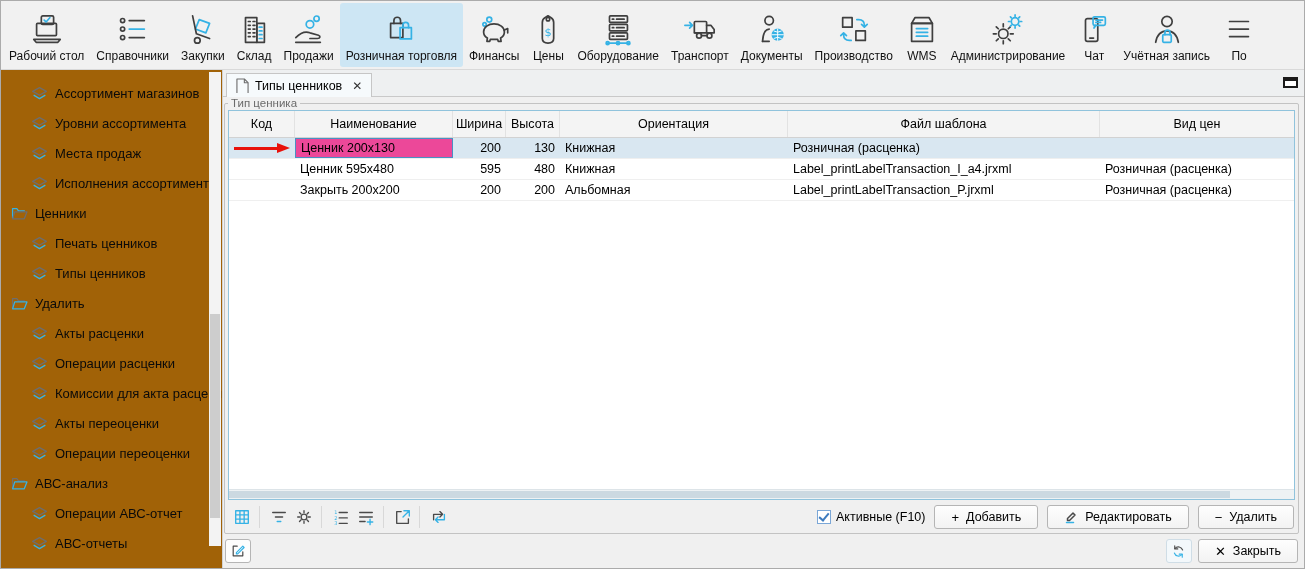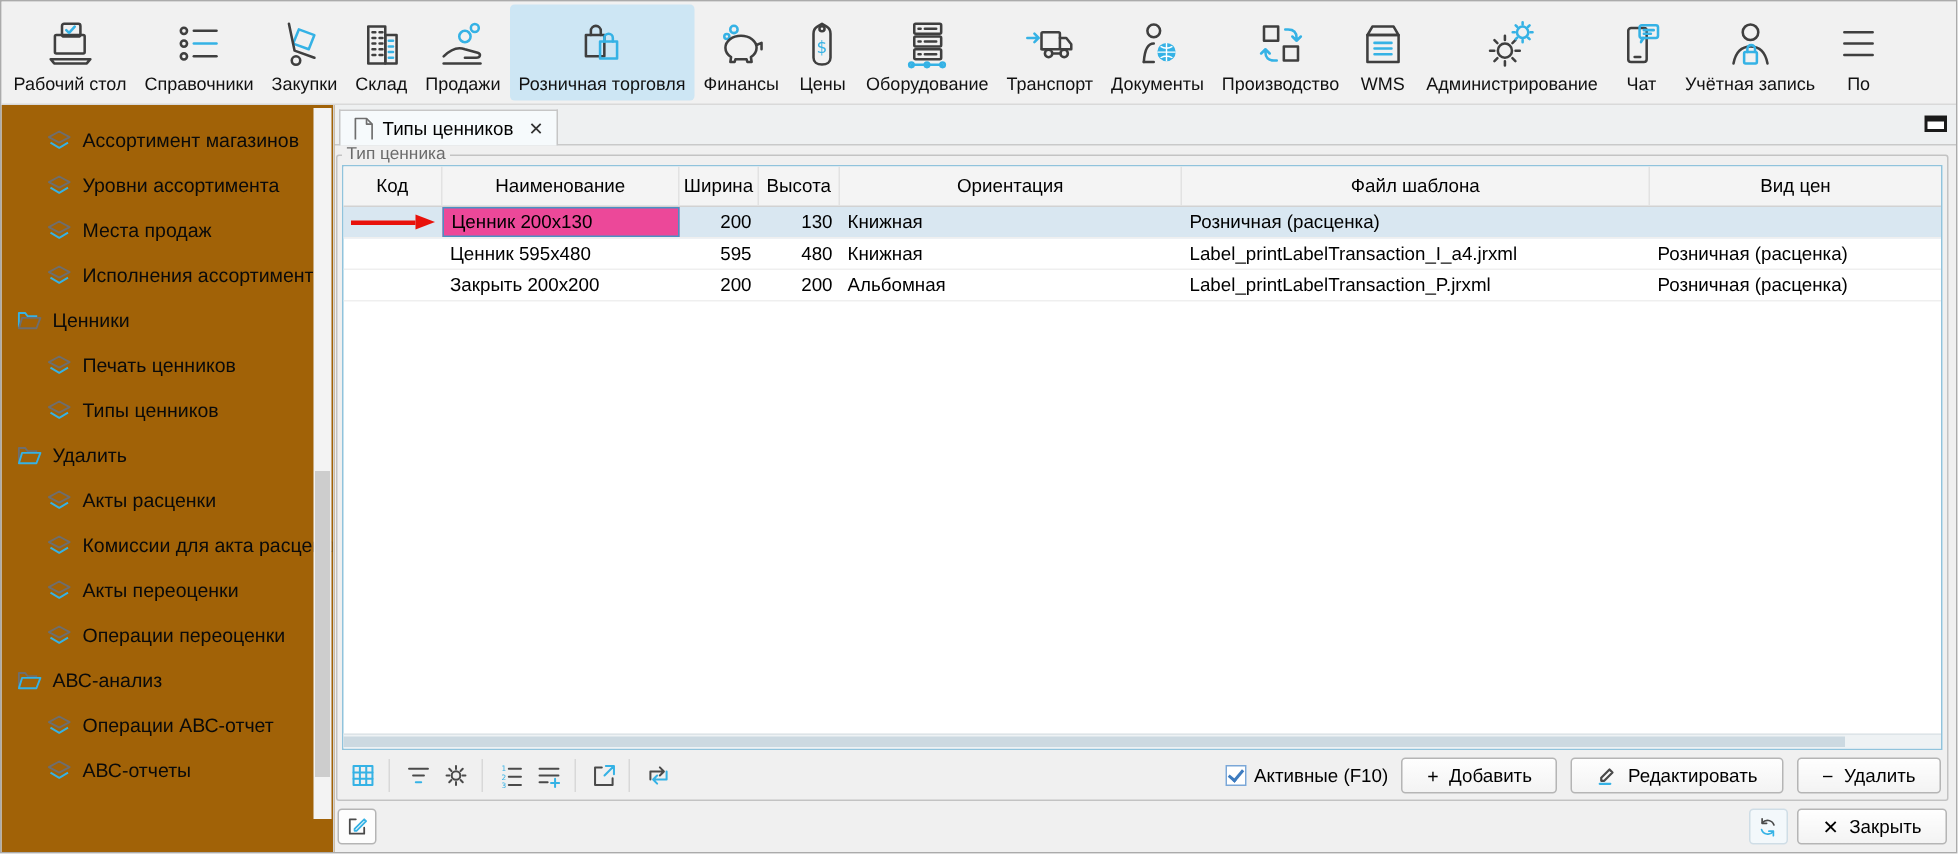--- a/index.html
+++ b/index.html
@@ -401,20 +401,29 @@
           <div class="nav-item">
             <span class="nav-icon">
               <svg viewBox="0 0 16 16">
                 <path d="M1.5 6L8 2.5 14.5 6 8 9.5z" class="s2"></path>
                 <path d="M2.5 9.5L8 12.8 13.5 9.5" class="b2"></path>
               </svg>
             </span>
             <span>Акты расценки</span>
           </div>
 
+          <div class="nav-item">
+            <span class="nav-icon">
+              <svg viewBox="0 0 16 16">
+                <path d="M1.5 6L8 2.5 14.5 6 8 9.5z" class="s2"></path>
+                <path d="M2.5 9.5L8 12.8 13.5 9.5" class="b2"></path>
+              </svg>
+            </span>
+            <span>Операции расценки</span>
+          </div>
 
           <div class="nav-item">
             <span class="nav-icon">
               <svg viewBox="0 0 16 16">
                 <path d="M1.5 6L8 2.5 14.5 6 8 9.5z" class="s2"></path>
                 <path d="M2.5 9.5L8 12.8 13.5 9.5" class="b2"></path>
               </svg>
             </span>
             <span>Комиссии для акта расценки</span>
           </div>

